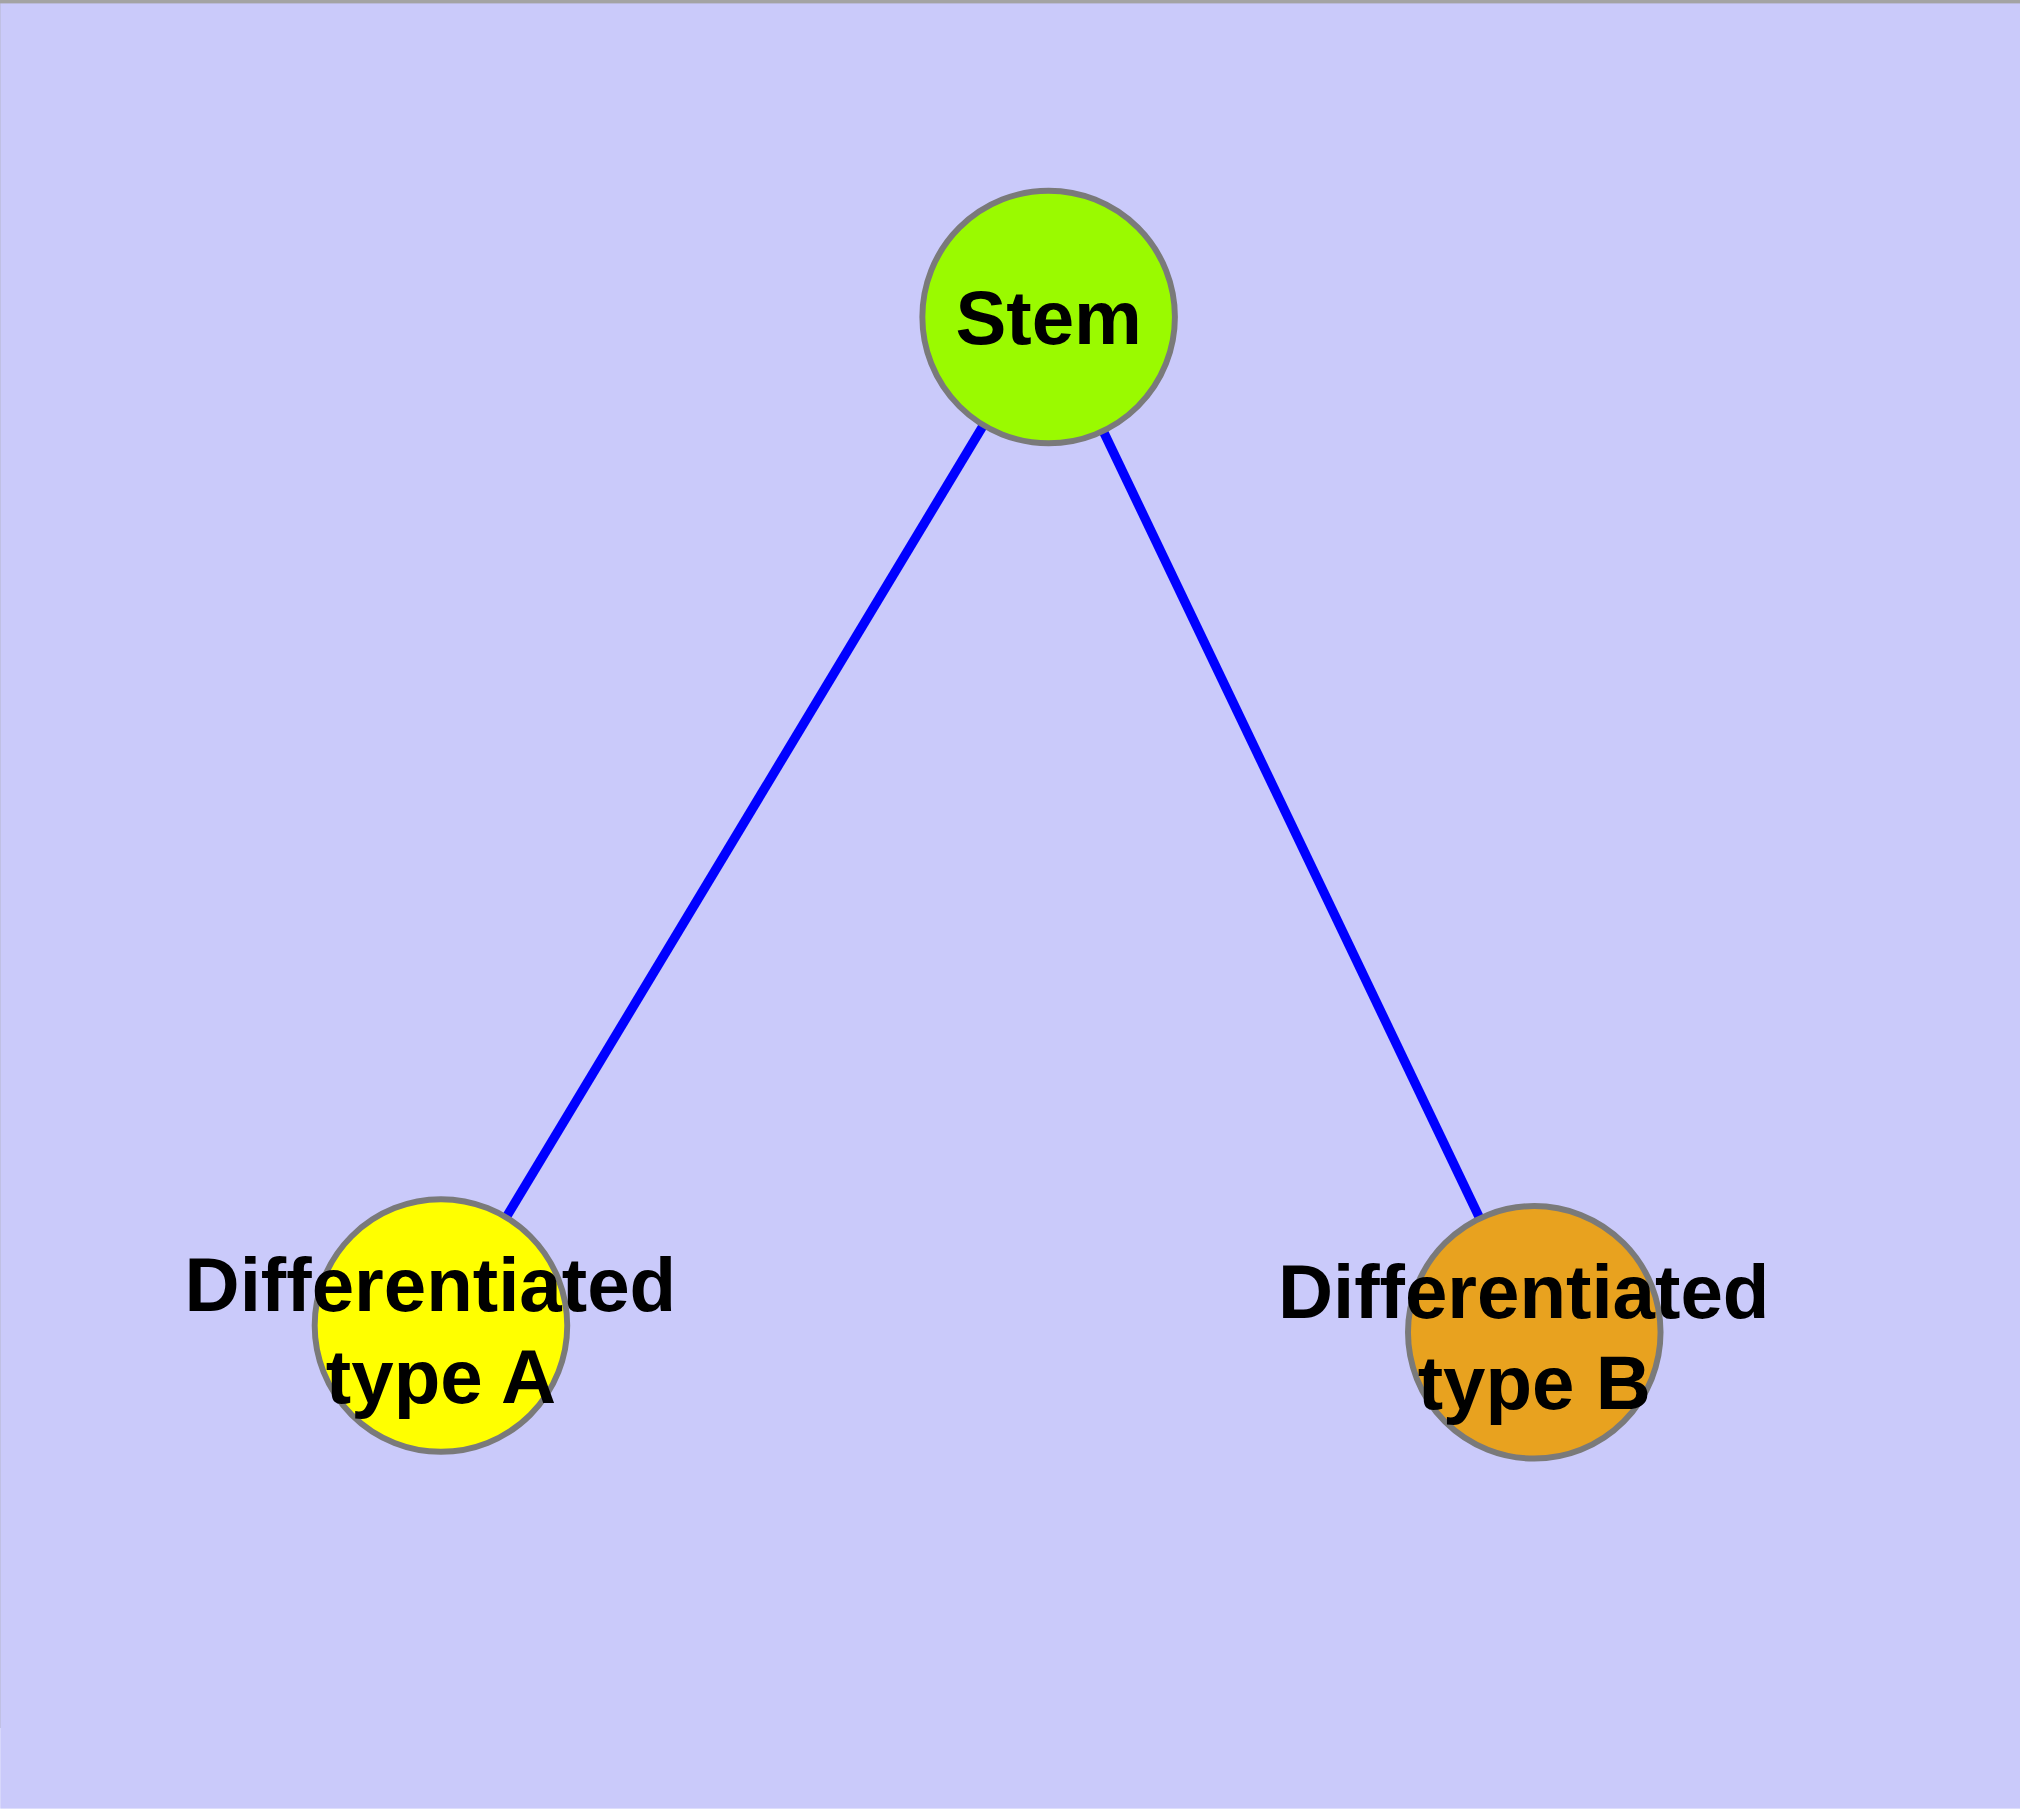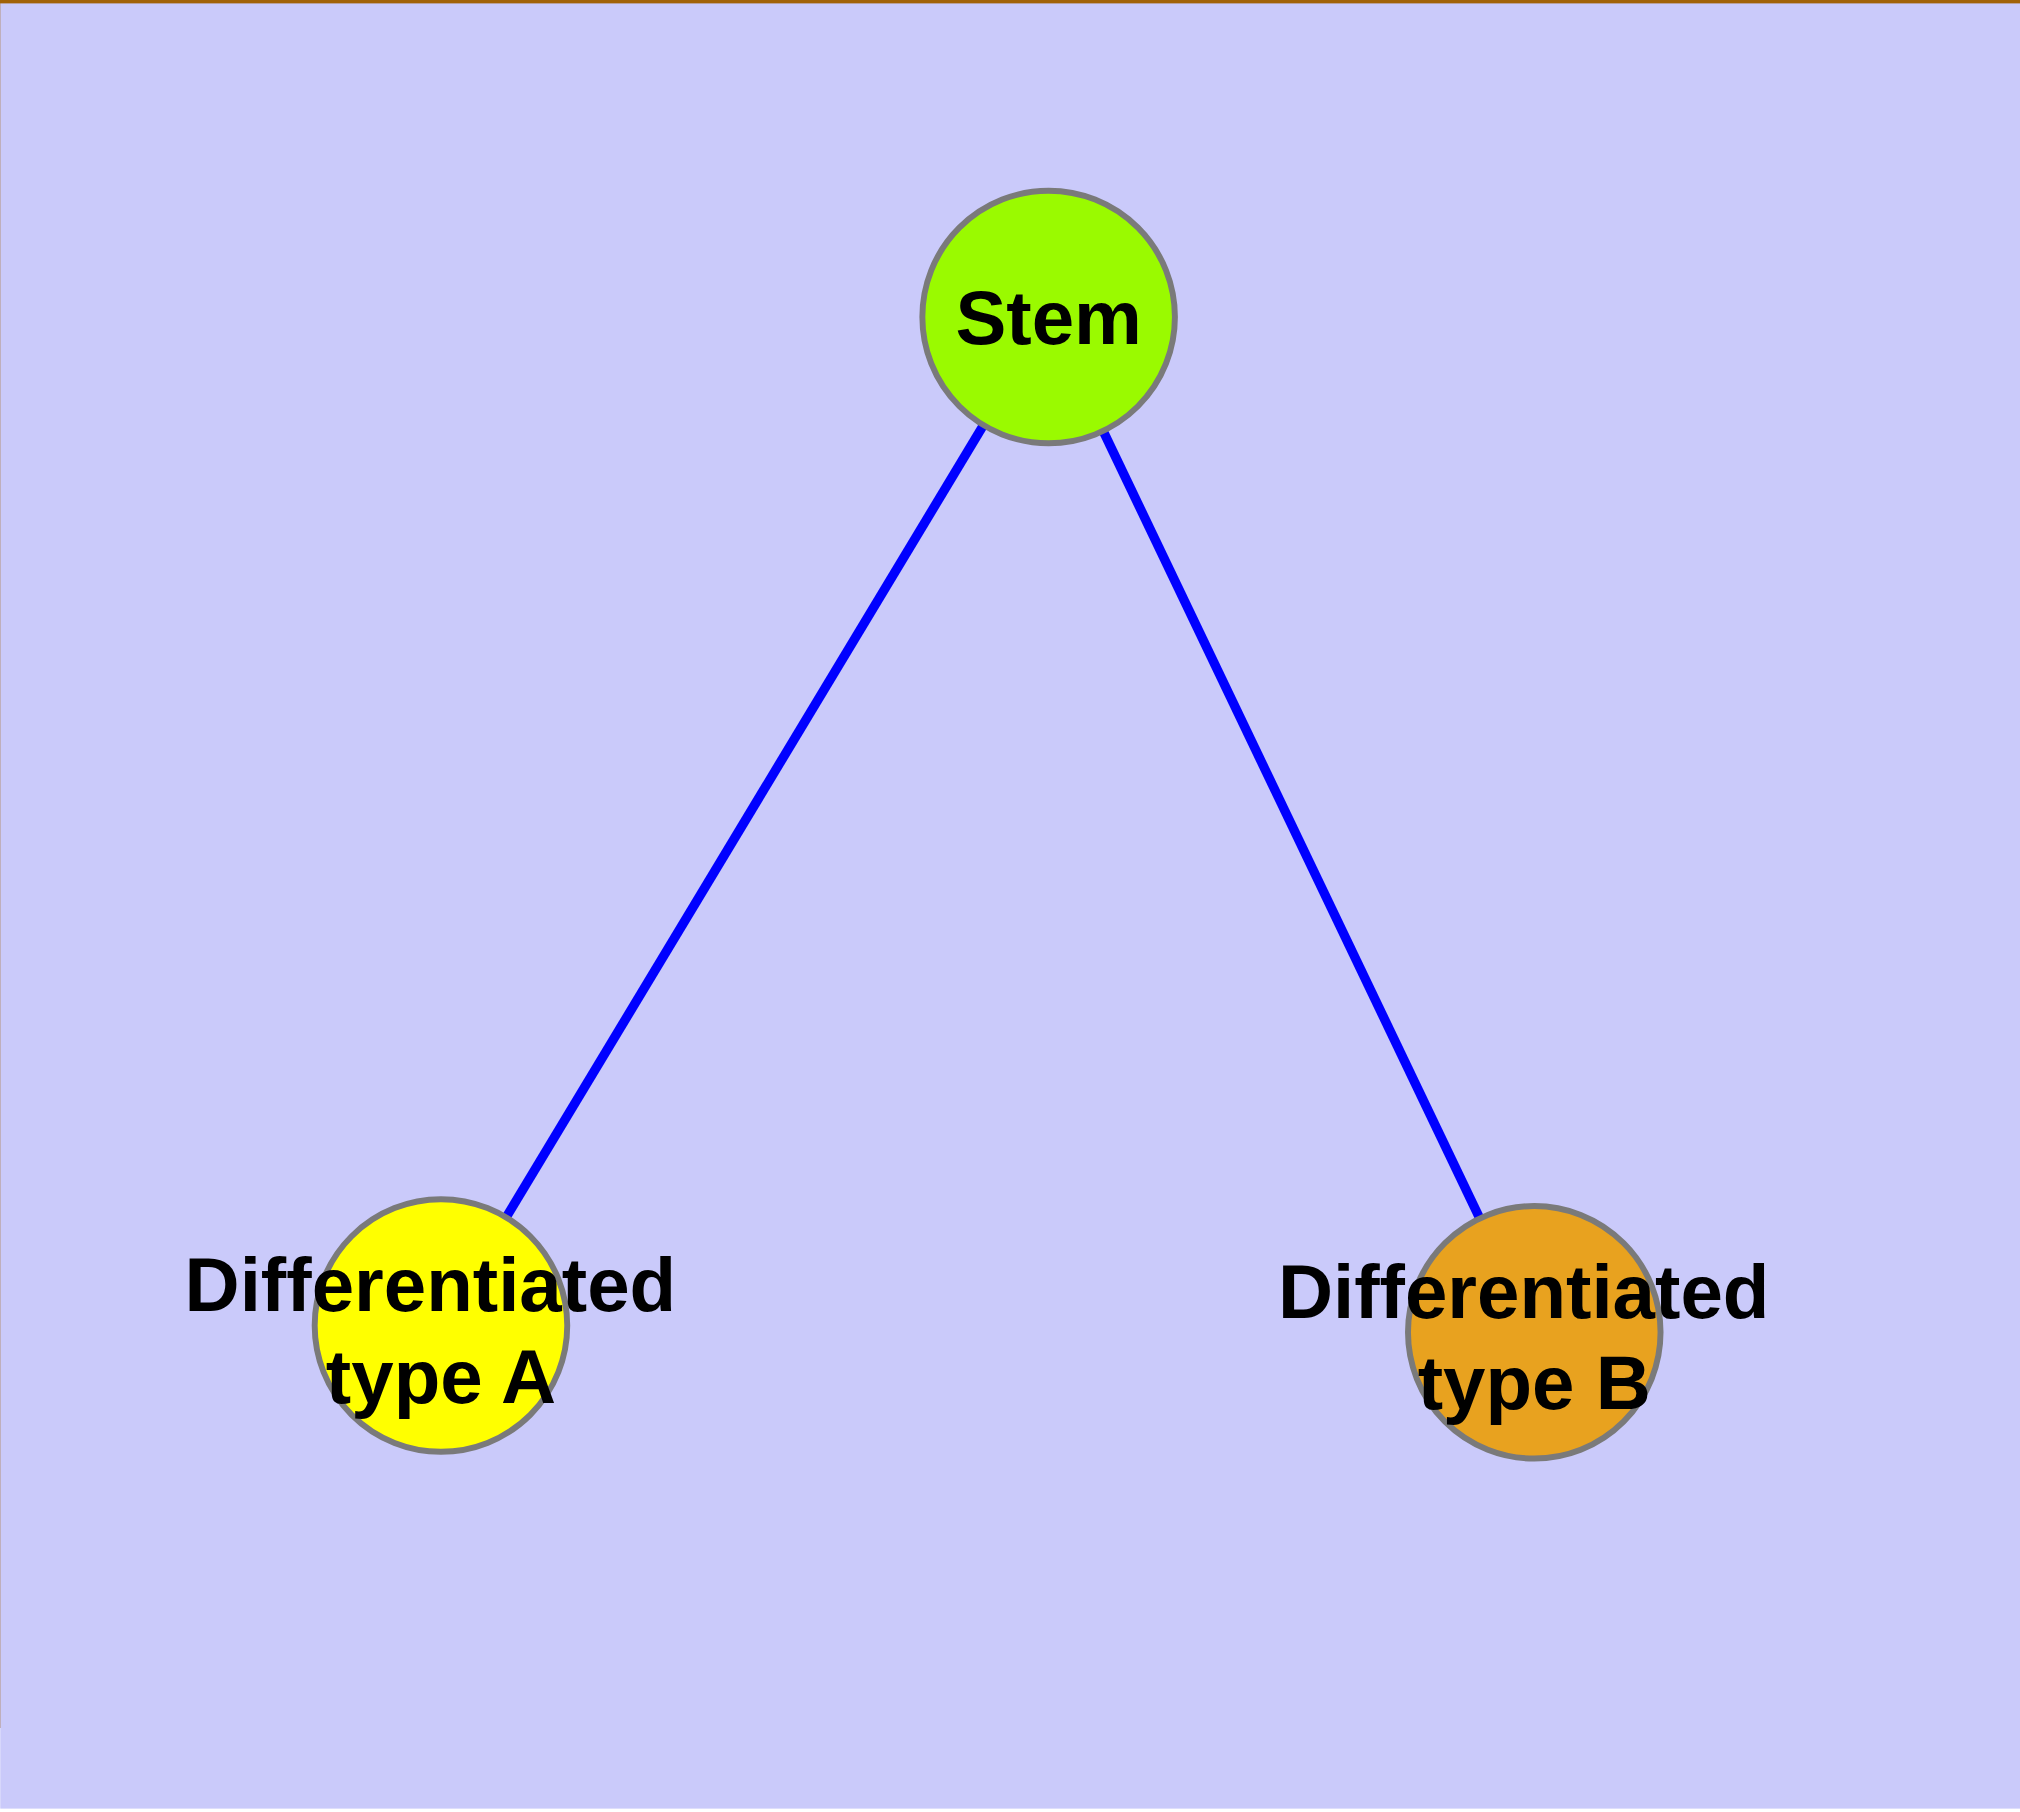--- a/index.html
+++ b/index.html
@@ -7,21 +7,21 @@
     padding: 0;
     background: #ffffff;
     width: 2021px;
     height: 1812px;
     overflow: hidden;
   }
   .canvas {
     position: relative;
     width: 2021px;
     height: 1728px;
-    background: #a16207;
+    background: #a3a3a3;
   }
   svg {
     display: block;
     width: 2021px;
     height: 1812px;
   }
   .node-label {
     font-family: "Liberation Sans", sans-serif;
     font-weight: bold;
     font-size: 90px;

